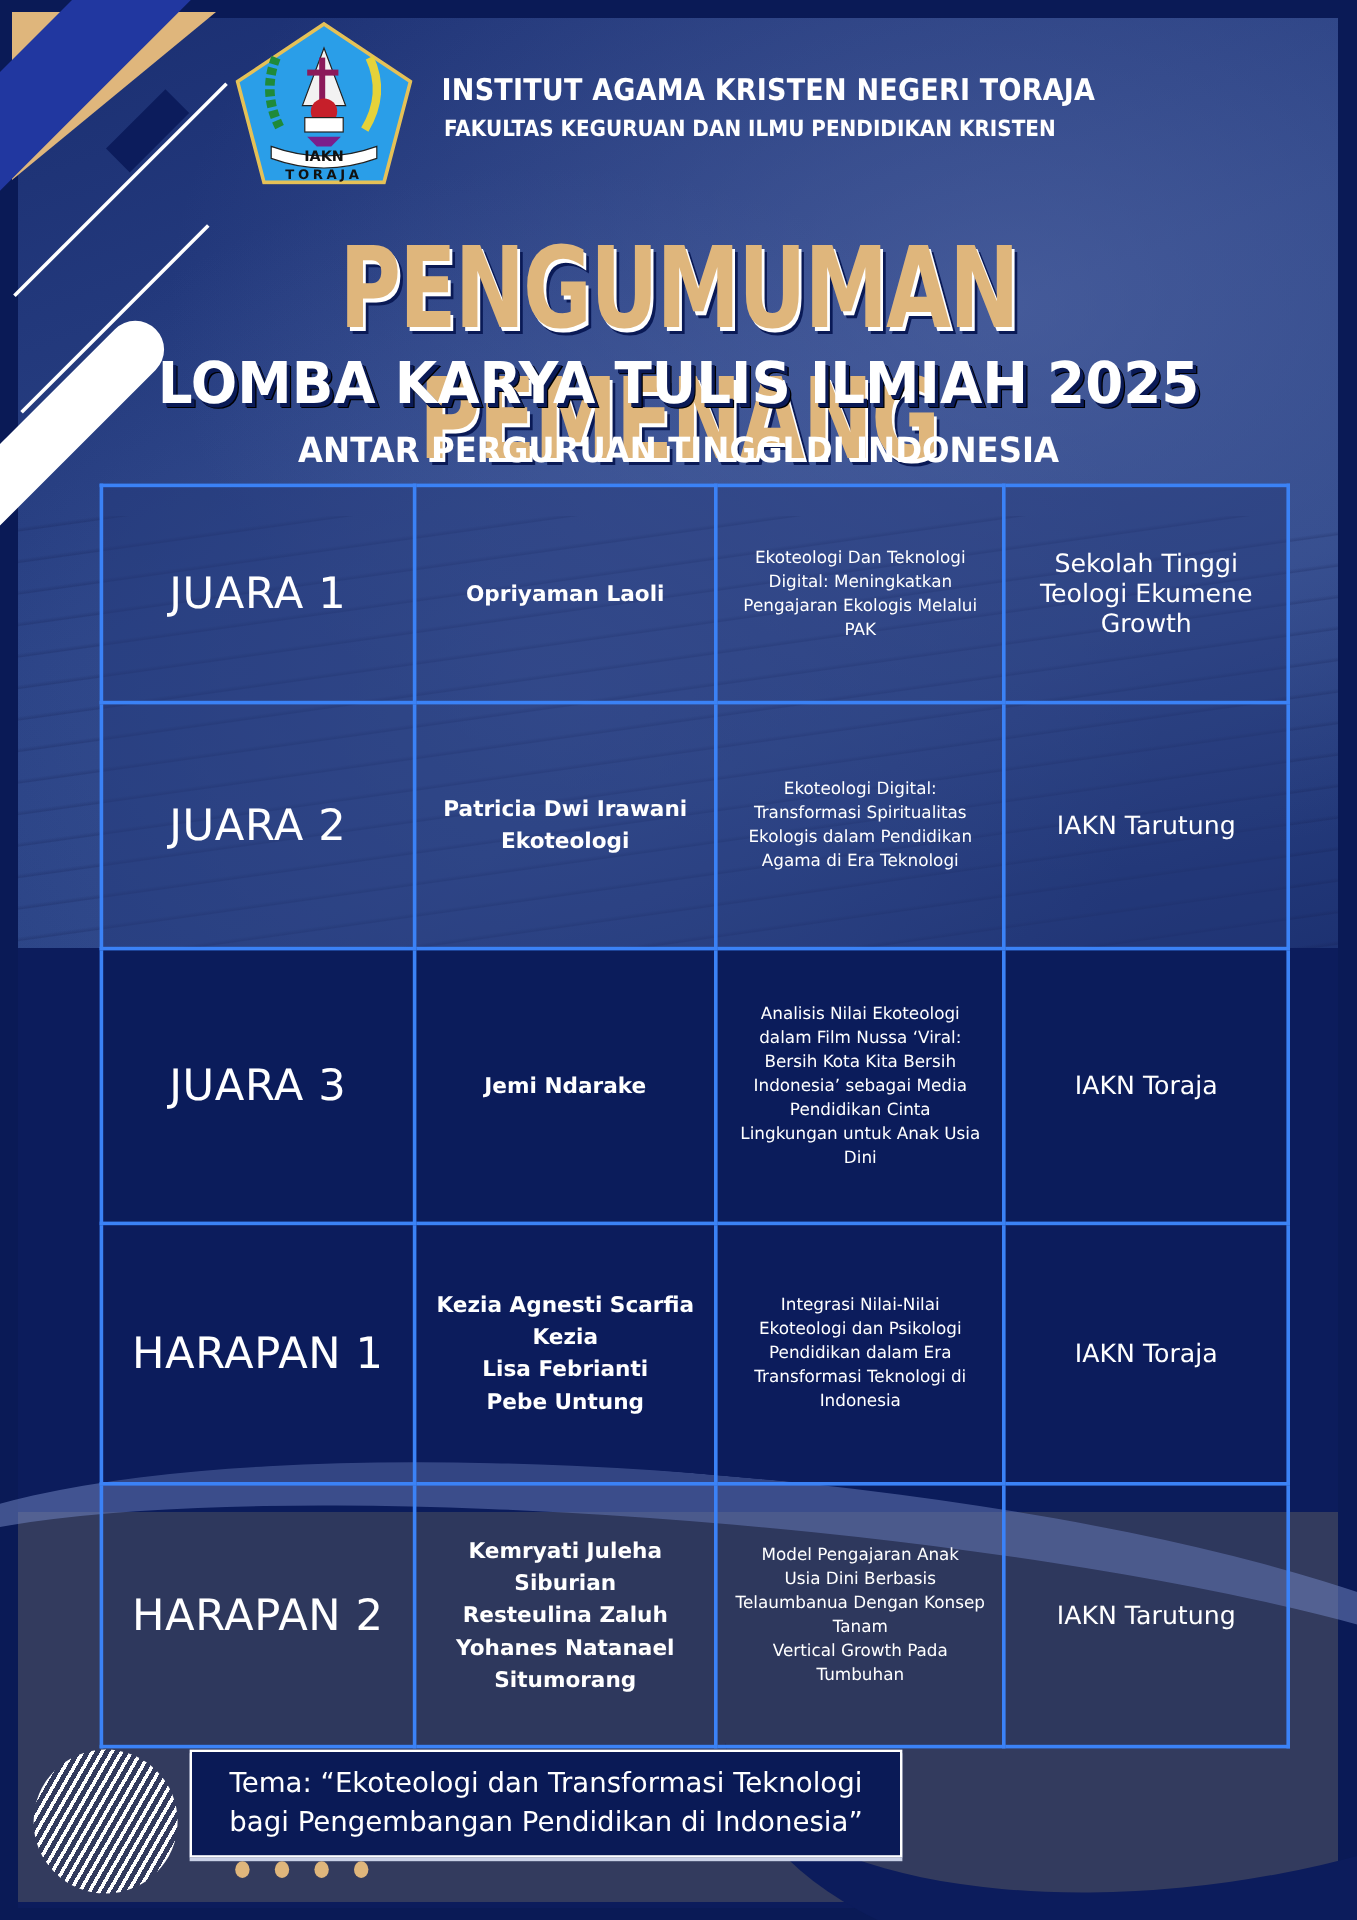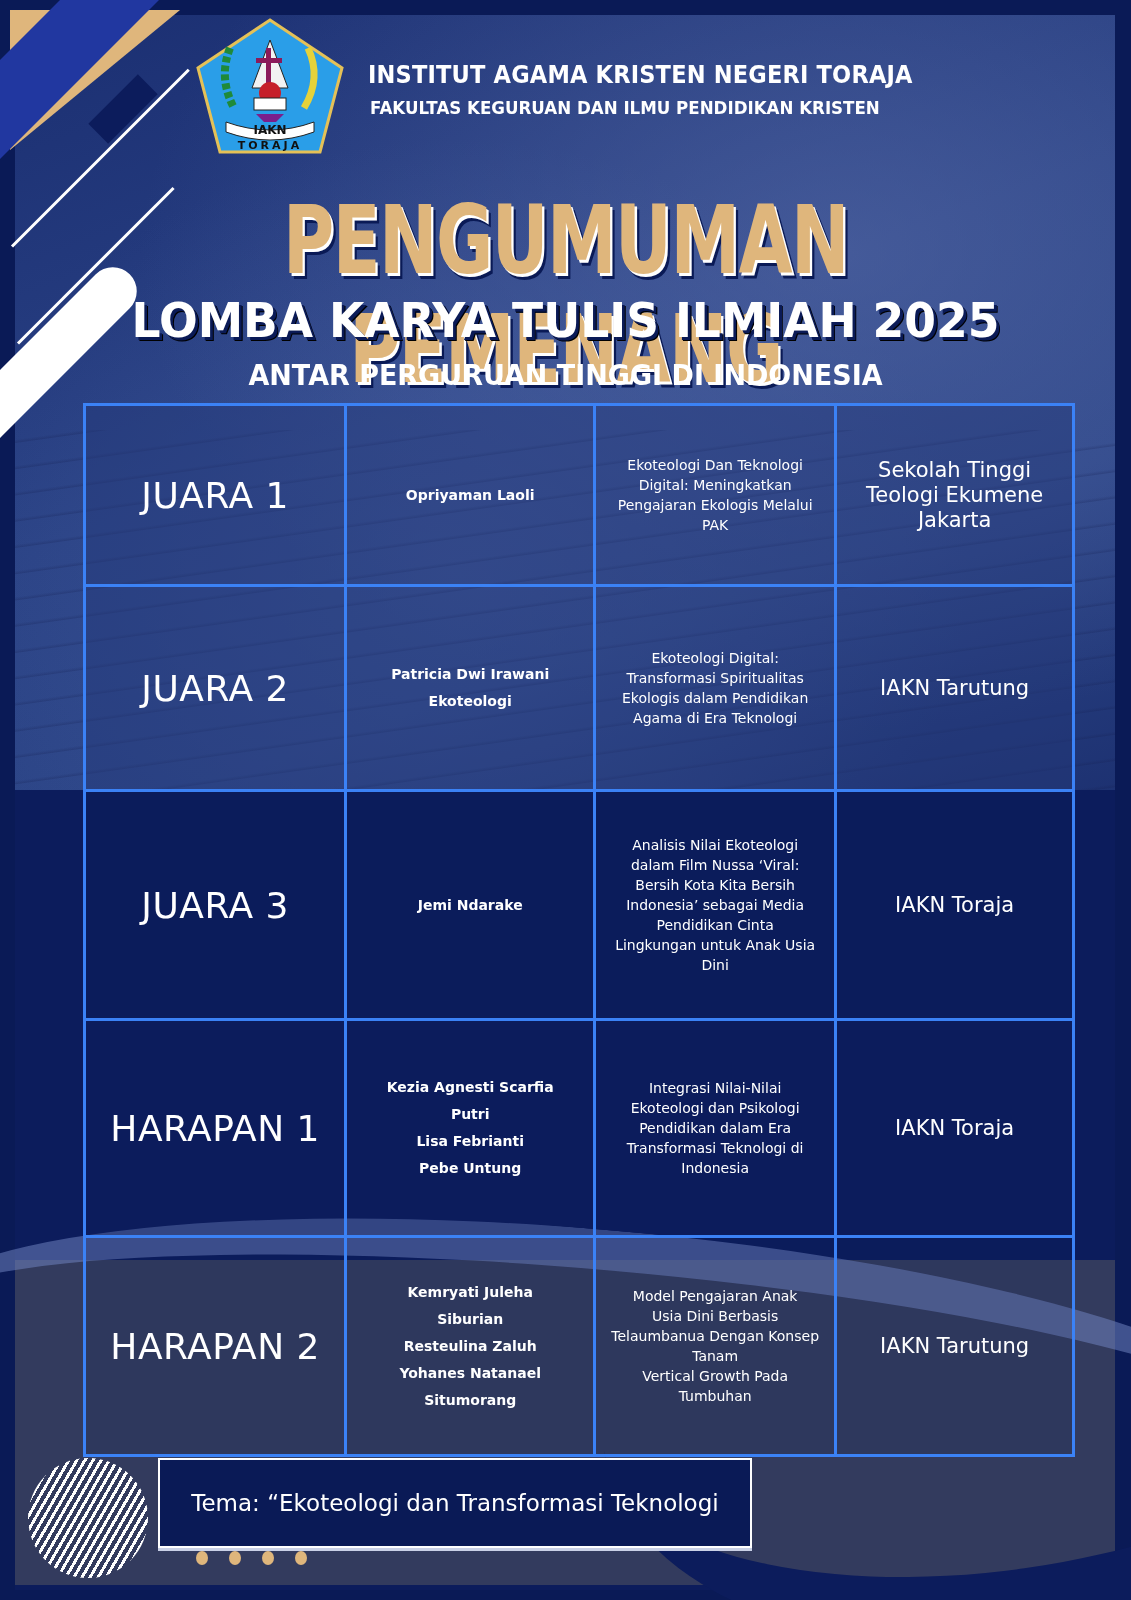--- a/index.html
+++ b/index.html
@@ -110,21 +110,21 @@
   .winners td {
     border: 3px solid #3b82f6; color: #fff; text-align: center; vertical-align: middle;
     padding: 6px 10px;
   }
   .row1 td { height: 166px; background: rgba(35,55,120,0.45); }
   .row2 td { height: 190px; background: rgba(35,55,120,0.45); }
   .row3 td { height: 214px; background: rgba(10,28,90,0.45); }
   .row4 td { height: 202px; background: rgba(10,28,90,0.25); }
   .row5 td { height: 204px; background: rgba(10,28,90,0.10); }
   .c-rank { width: 250px; font-size: 36px; font-weight: 400; font-family: "DejaVu Sans", sans-serif; letter-spacing: 0.5px; }
-  .c-name { width: 250px; font-size: 14px; font-weight: 700; line-height: 27px; font-family: "DejaVu Sans", sans-serif; }
+  .c-name { width: 250px; font-size: 18px; font-weight: 700; line-height: 27px; font-family: "DejaVu Sans", sans-serif; }
   .c-title { width: 240px; font-size: 14px; line-height: 20px; font-family: "DejaVu Sans", sans-serif; }
   .c-inst { width: 236px; font-size: 21px; line-height: 25px; font-family: "DejaVu Sans", sans-serif; }
   .line { display: block; }
   
   .striped-circle {
     position: absolute; left: 28px; top: 1458px; width: 120px; height: 120px; border-radius: 50%;
     background: repeating-linear-gradient(-60deg, #ffffff 0px, #ffffff 3px, transparent 3px, transparent 7px);
   }
   .theme-box {
     position: absolute; left: 158px; top: 1458px; width: 590px; height: 86px;
@@ -184,21 +184,21 @@
         </td>
         <td class="c-title">
           <span class="line">Ekoteologi Dan Teknologi</span>
           <span class="line">Digital: Meningkatkan</span>
           <span class="line">Pengajaran Ekologis Melalui</span>
           <span class="line">PAK</span>
         </td>
         <td class="c-inst">
           <span class="line">Sekolah Tinggi</span>
           <span class="line">Teologi Ekumene</span>
-          <span class="line">Jakarta</span>
+          <span class="line">Growth</span>
         </td>
       </tr>
       <tr class="row2">
         <td class="c-rank">JUARA 2</td>
         <td class="c-name">
           <span class="line">Patricia Dwi Irawani</span>
           <span class="line">Ekoteologi</span>
         </td>
         <td class="c-title">
           <span class="line">Ekoteologi Digital:</span>
@@ -225,21 +225,21 @@
           <span class="line">Dini</span>
         </td>
         <td class="c-inst">
           <span class="line">IAKN Toraja</span>
         </td>
       </tr>
       <tr class="row4">
         <td class="c-rank">HARAPAN 1</td>
         <td class="c-name">
           <span class="line">Kezia Agnesti Scarfia</span>
-          <span class="line">Putri</span>
+          <span class="line">Kezia</span>
           <span class="line">Lisa Febrianti</span>
           <span class="line">Pebe Untung</span>
         </td>
         <td class="c-title">
           <span class="line">Integrasi Nilai-Nilai</span>
           <span class="line">Ekoteologi dan Psikologi</span>
           <span class="line">Pendidikan dalam Era</span>
           <span class="line">Transformasi Teknologi di</span>
           <span class="line">Indonesia</span>
         </td>
@@ -267,20 +267,21 @@
         <td class="c-inst">
           <span class="line">IAKN Tarutung</span>
         </td>
       </tr>
     </tbody>
   </table>
 
   <div class="striped-circle"></div>
   <div class="theme-box">
     <span>Tema: “Ekoteologi dan Transformasi Teknologi</span>
+    <span>bagi Pengembangan Pendidikan di Indonesia”</span>
   </div>
   <div class="dots">
     <span class="dot"></span>
     <span class="dot"></span>
     <span class="dot"></span>
     <span class="dot"></span>
   </div>
 </div>
 
 </body></html>

